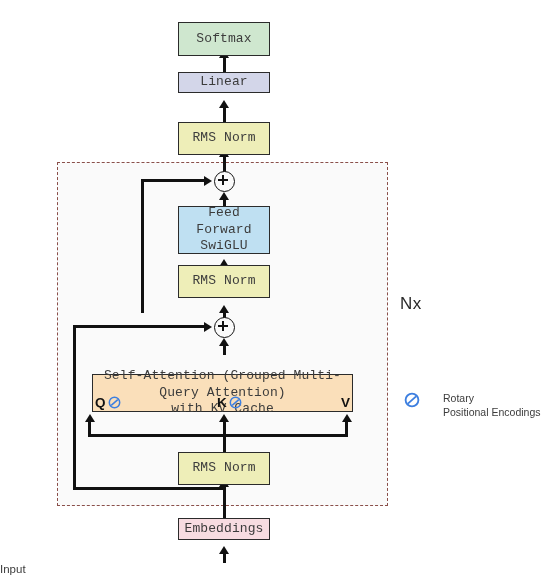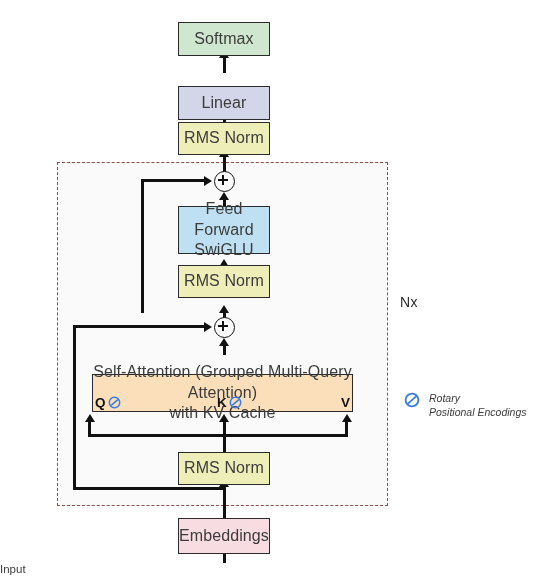--- a/index.html
+++ b/index.html
@@ -23,26 +23,27 @@
 
   
   .box {
     position: absolute;
     box-sizing: border-box;
     border: 1.3px solid #2b2b2b;
     display: flex;
     align-items: center;
     justify-content: center;
     text-align: center;
-    font-size: 16px;
+    font-size: 13px;
     line-height: 1.28;
     color: #3c3c3c;
     letter-spacing: .1px;
     white-space: pre-line;
     z-index: 6;
+    font-family: Liberation Mono, monospace;
   }
 
   .vline, .hline {
     position: absolute;
     background: #111111;
     z-index: 4;
   }
 
   
   .arrow-up {
@@ -71,21 +72,21 @@
     height: 344px;
     box-sizing: border-box;
     border: 1.6px dashed #8a4f4a;
     background: #fafafa;
     z-index: 1;
   }
   #nx-label {
     position: absolute;
     left: 400px;
     top: 294px;
-    font-size: 14px;
+    font-size: 17px;
     color: #2b2b2b;
     letter-spacing: .4px;
     z-index: 7;
   }
 
   
   .oplus {
     position: absolute;
     width: 19px;
     height: 19px;
@@ -121,23 +122,22 @@
   }
   .rope-icon { display: inline-block; line-height: 0; }
 
   
   #legend {
     position: absolute;
     left: 404px;
     top: 392px;
     display: flex;
     align-items: flex-start;
-    gap: 9px;
-    z-index: 7;
-    font-style: italic;
+    gap: 23px;
+    z-index: 7;
   }
   #legend-text {
     font-size: 10.5px;
     line-height: 1.32;
     color: #3c3c3c;
     white-space: pre-line;
   }
 
   #input-label {
     position: absolute;
@@ -162,21 +162,21 @@
   <div class="arrow-up" style="left:219px; top:100px;"></div>
 
   <div class="vline" style="left:222.5px; top:56px; width:3px; height:17px;"></div>
   <div class="arrow-up" style="left:219px; top:50px;"></div>
 
   <div class="vline" style="left:222.5px; top:155px; width:3px; height:24px;"></div>
   <div class="arrow-up" style="left:219px; top:149px;"></div>
 
   <div class="box" style="left:178px; top:22px; width:92px; height:34px; background:#cfe7cf;">Softmax</div>
 
-  <div class="box" style="left:178px; top:86px; width:92px; height:34px; background:#d3d6e9;">Linear</div>
+  <div class="box" style="left:178px; top:72px; width:92px; height:21px; background:#d3d6e9;">Linear</div>
 
   <div class="box" style="left:178px; top:122px; width:92px; height:33px; background:#eeeeb8;">RMS Norm</div>
 
   <div class="oplus" style="left:214px; top:171px;"></div>
 
   <div class="vline" style="left:141px; top:180px; width:3px; height:133px;"></div>
   <div class="hline" style="left:141px; top:179px; width:66px; height:3px;"></div>
   <div class="arrow-right" style="left:204px; top:175.5px;"></div>
 
   <div class="vline" style="left:222.5px; top:198px; width:3px; height:9px;"></div>
@@ -239,21 +239,21 @@
   <div class="arrow-up" style="left:219px; top:414px;"></div>
 
   <div class="vline" style="left:345px; top:420px; width:3px; height:16px;"></div>
   <div class="arrow-up" style="left:341.5px; top:414px;"></div>
 
   <div class="box" style="left:178px; top:452px; width:92px; height:33px; background:#eeeeb8;">RMS Norm</div>
 
   <div class="vline" style="left:222.5px; top:485px; width:3px; height:34px;"></div>
   <div class="arrow-up" style="left:219px; top:479px;"></div>
 
-  <div class="box" style="left:178px; top:518px; width:92px; height:36px; background:#f7dce1;">Embeddings</div>
+  <div class="box" style="left:178px; top:518px; width:92px; height:22px; background:#f7dce1;">Embeddings</div>
 
   <div class="vline" style="left:222.5px; top:552px; width:3px; height:11px;"></div>
   <div class="arrow-up" style="left:219px; top:546px;"></div>
 
   <div id="input-label">Input</div>
 
   <div id="legend">
     <span class="rope-icon">
       <svg width="16" height="16" viewBox="0 0 13 13">
         <circle cx="6.5" cy="6.5" r="5.2" fill="none" stroke="#3d7fe0" stroke-width="1.5"></circle>

